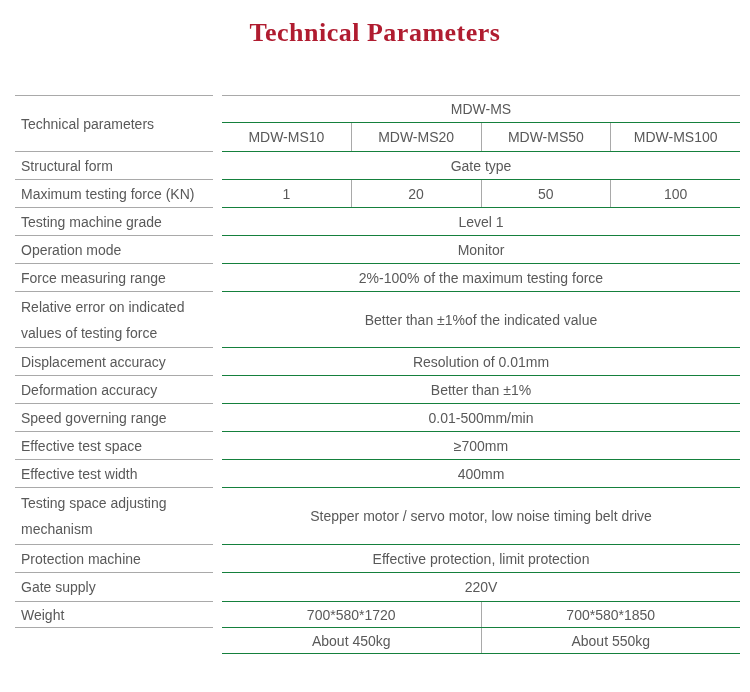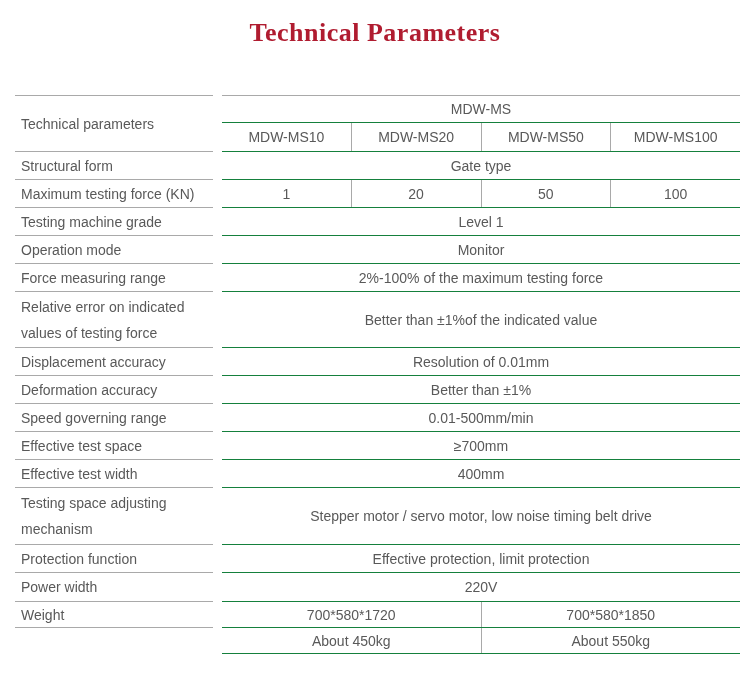--- a/index.html
+++ b/index.html
@@ -69,22 +69,22 @@
       <div class="lcell" style="height:28px">Testing machine grade</div>
       <div class="lcell" style="height:28px">Operation mode</div>
       <div class="lcell" style="height:28px">Force measuring range</div>
       <div class="lcell" style="height:56px">Relative error on indicated values of testing force</div>
       <div class="lcell" style="height:28px">Displacement accuracy</div>
       <div class="lcell" style="height:28px">Deformation accuracy</div>
       <div class="lcell" style="height:28px">Speed governing range</div>
       <div class="lcell" style="height:28px">Effective test space</div>
       <div class="lcell" style="height:28px">Effective test width</div>
       <div class="lcell" style="height:57px">Testing space adjusting mechanism</div>
-      <div class="lcell" style="height:28px">Protection function</div>
-      <div class="lcell" style="height:29px">Power width</div>
+      <div class="lcell" style="height:28px">Protection machine</div>
+      <div class="lcell" style="height:29px">Gate supply</div>
       <div class="lcell" style="height:26px">Weight</div>
     </div>
 
     <div class="col-gap"></div>
 
     <div class="col-right">
 
       <div class="rrow" style="height:28px">
         <div class="cell">MDW-MS</div>
       </div>

